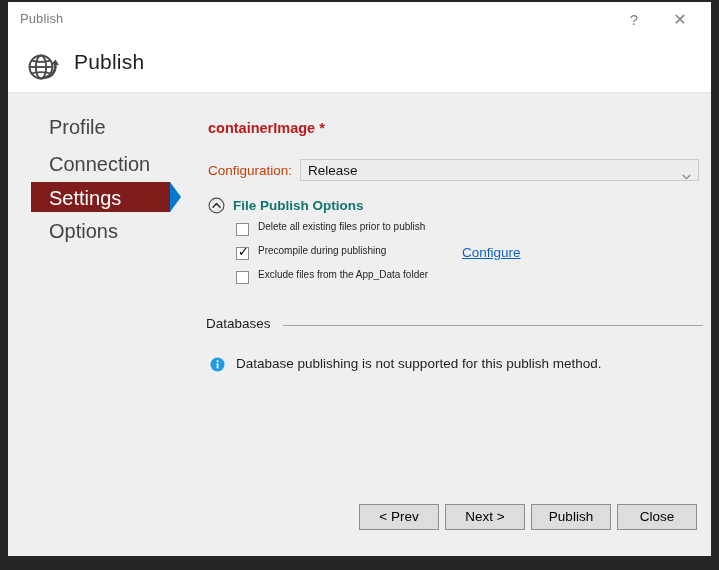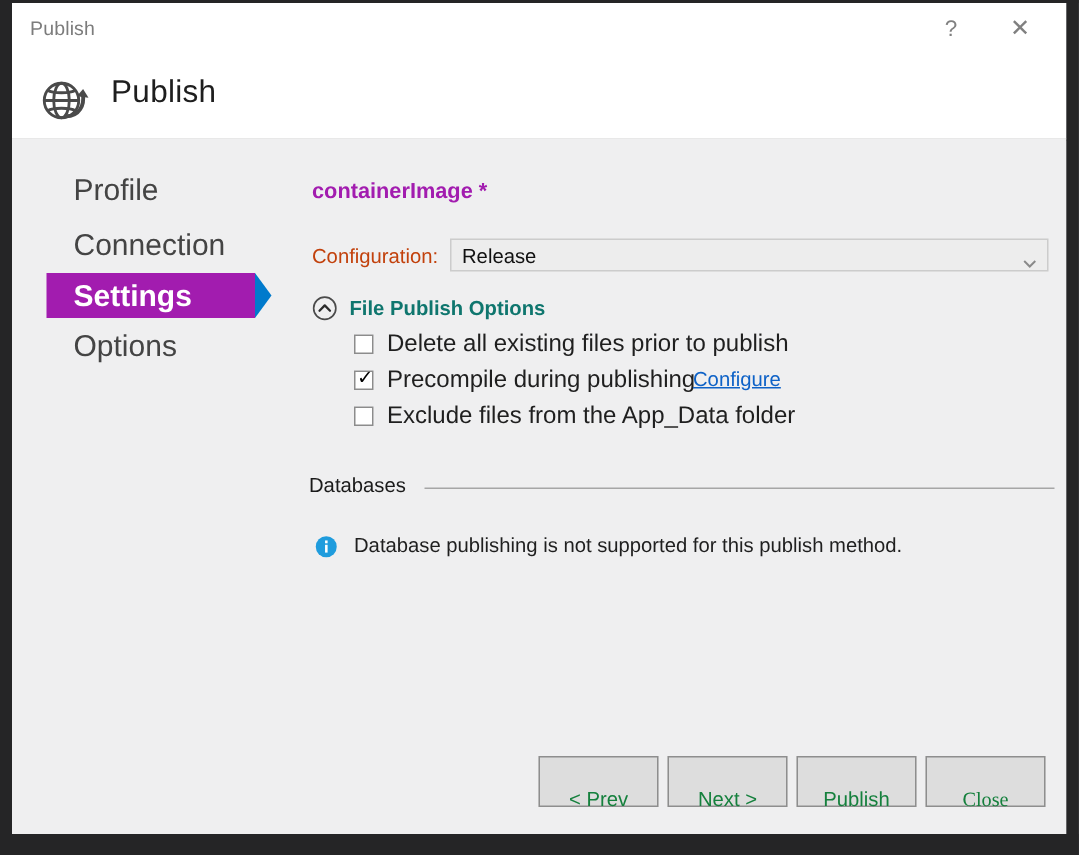--- a/index.html
+++ b/index.html
@@ -123,22 +123,21 @@
   }
   .sidebar-item .sidebar-label {
     position: absolute;
     left: 18px;
     top: 5px;
     font-size: 20px;
     color: #444444;
     white-space: nowrap;
   }
   .sidebar-item.selected {
-    background: #a21caf;
-    font-weight: bold;
+    background: #7f1d1d;
   }
   .sidebar-item.selected .sidebar-label {
     color: #ffffff;
   }
   .sidebar-item.selected::after {
     content: "";
     position: absolute;
     left: 139px;
     top: 0;
     width: 0;
@@ -158,21 +157,21 @@
     left: 190px; top: 0;
     width: 513px;
     height: 462px;
   }
   #profile-name-title {
     position: absolute;
     left: 10px;
     top: 26px;
     font-size: 14.5px;
     font-weight: bold;
-    color: #a21caf;
+    color: #b91c1c;
   }
 
   
   #configuration-row {
     position: absolute;
     left: 10px;
     top: 65px;
     width: 495px;
     height: 24px;
   }
@@ -262,21 +261,21 @@
     left: 1px;
     top: -3px;
     font-size: 13px;
     line-height: 13px;
     color: #000000;
   }
   .checkbox-label {
     position: absolute;
     left: 22px;
     top: 1px;
-    font-size: 16px;
+    font-size: 10px;
     color: #1f1f1f;
     white-space: nowrap;
   }
   #configure-link {
     position: absolute;
     left: 226px;
     top: 1px;
     font-size: 13.5px;
     color: #0e62c7;
     text-decoration: underline;
@@ -344,30 +343,30 @@
   .footer-button {
     position: absolute;
     top: 0;
     width: 80px;
     height: 26px;
     background: #dddddd;
     border: 1px solid #8e8e8e;
     box-sizing: border-box;
     font-family: "Liberation Sans", sans-serif;
     font-size: 13.5px;
-    color: #15803d;
+    color: #000000;
     cursor: default;
-    padding: 16px;
+    padding: 0;
     line-height: 24px;
     text-align: center;
   }
   #prev-button    { left: 351px; }
   #next-button    { left: 437px; }
   #publish-button { left: 523px; }
-  #close-footer-button { left: 609px; font-family: Liberation Serif, serif; }
+  #close-footer-button { left: 609px; }
 
   
   #window-border-left {
     position: absolute;
     left: 0; top: 0;
     width: 8px; height: 570px;
     background: #252526;
   }
   #window-border-right {
     position: absolute;

